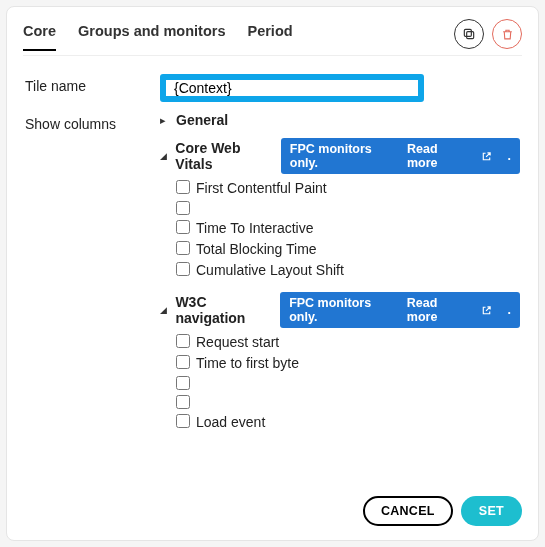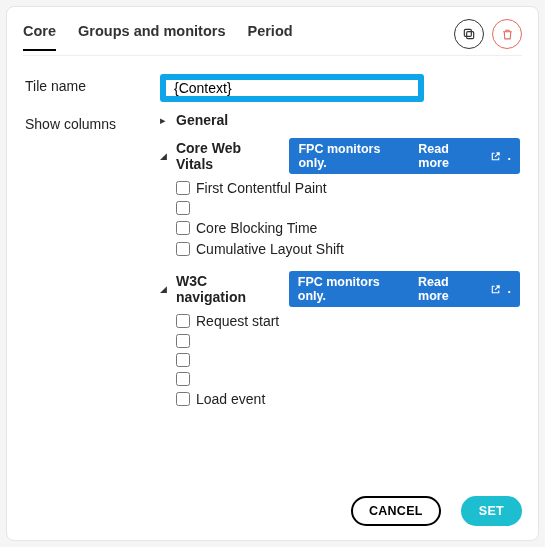--- a/index.html
+++ b/index.html
@@ -111,51 +111,51 @@
   }
   .badge {
     background: #2176d2;
     color: #fff;
     font-size: 12.5px;
     font-weight: 600;
     padding: 4px 9px;
     border-radius: 3px;
     display: inline-flex;
     align-items: center;
-    gap: 7px;
+    gap: 16px;
   }
   .badge-link {
     cursor: pointer;
   }
   .ext-icon {
     display: inline-flex;
   }
   .check-list {
     margin-left: 16px;
     margin-bottom: 14px;
   }
   .check-row {
     display: flex;
-    align-items: center;
+    align-items: flex-start;
     gap: 6px;
     margin: 5px 0;
   }
   .check-row input[type=checkbox] {
     width: 14px;
     height: 14px;
     margin: 0;
   }
   .check-label {
     font-size: 14px;
     color: #222;
   }
   .footer {
     display: flex;
     justify-content: flex-end;
-    gap: 20px;
+    gap: 8px;
     padding: 12px 16px 14px;
   }
   .btn-cancel {
     border: 2px solid #000;
     background: #fff;
     border-radius: 18px;
     padding: 6px 16px;
     font-weight: 700;
     font-size: 12.5px;
     cursor: pointer;
@@ -235,21 +235,25 @@
         <div class="check-list">
           <div class="check-row">
             <input type="checkbox" style="">
             <span class="check-label">First Contentful Paint</span>
           </div>
           <div class="check-row">
             <input type="checkbox" style="">
           </div>
           <div class="check-row">
             <input type="checkbox" style="">
-            <span class="check-label">Core Blocking Time</span>
+            <span class="check-label">Time To Interactive</span>
+          </div>
+          <div class="check-row">
+            <input type="checkbox" style="">
+            <span class="check-label">Total Blocking Time</span>
           </div>
           <div class="check-row">
             <input type="checkbox" style="">
             <span class="check-label">Cumulative Layout Shift</span>
           </div>
         </div>
 
         <div class="section-head">
           <span class="chevron" style="font-size:9px">◢</span>
           <span class="section-title">W3C navigation</span>
@@ -264,20 +268,21 @@
               <span>.</span>
           </span>
         </div>
         <div class="check-list">
           <div class="check-row">
             <input type="checkbox" style="">
             <span class="check-label">Request start</span>
           </div>
           <div class="check-row">
             <input type="checkbox" style="">
+            <span class="check-label">Time to first byte</span>
           </div>
           <div class="check-row">
             <input type="checkbox" style="">
           </div>
           <div class="check-row">
             <input type="checkbox" style="">
           </div>
           <div class="check-row">
             <input type="checkbox" style="">
             <span class="check-label">Load event</span>

